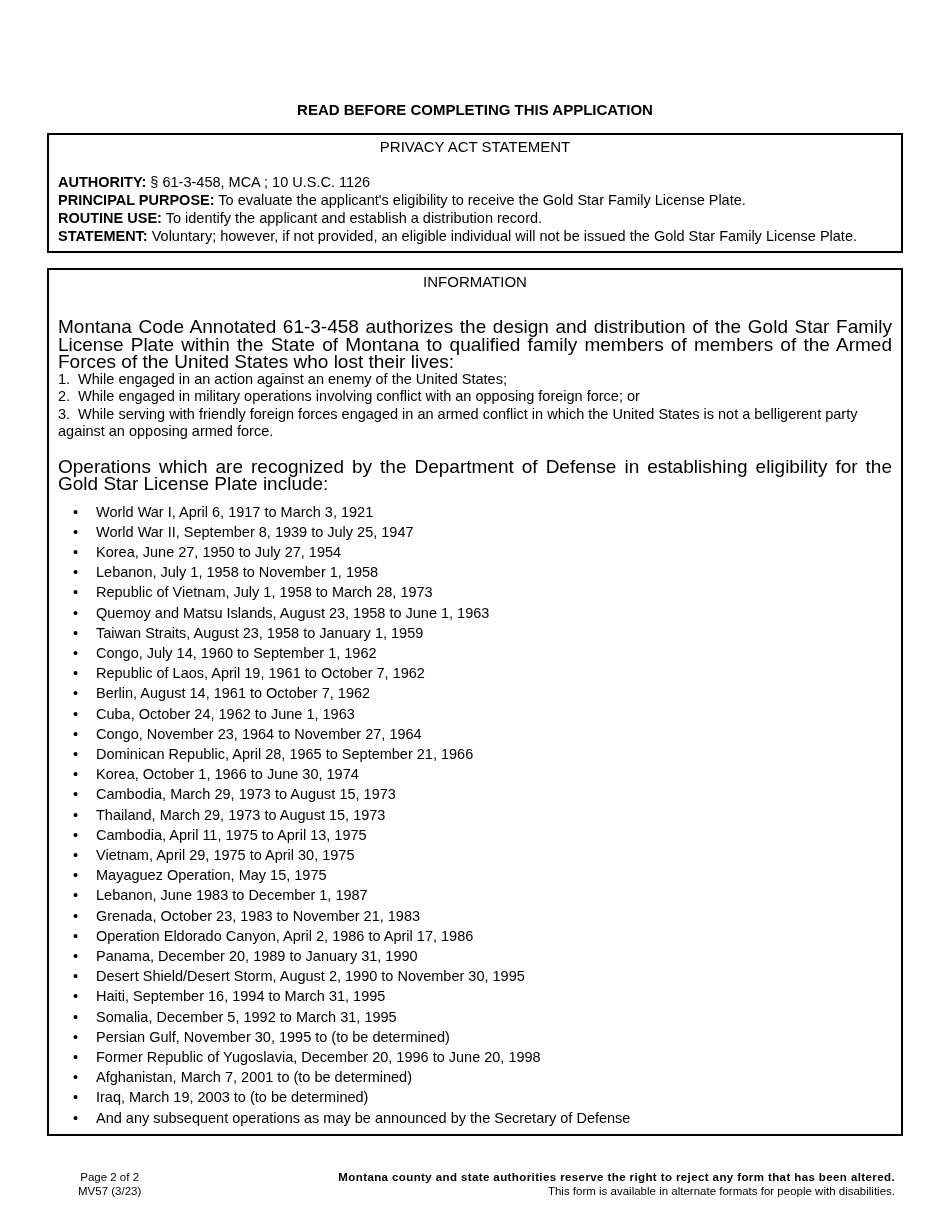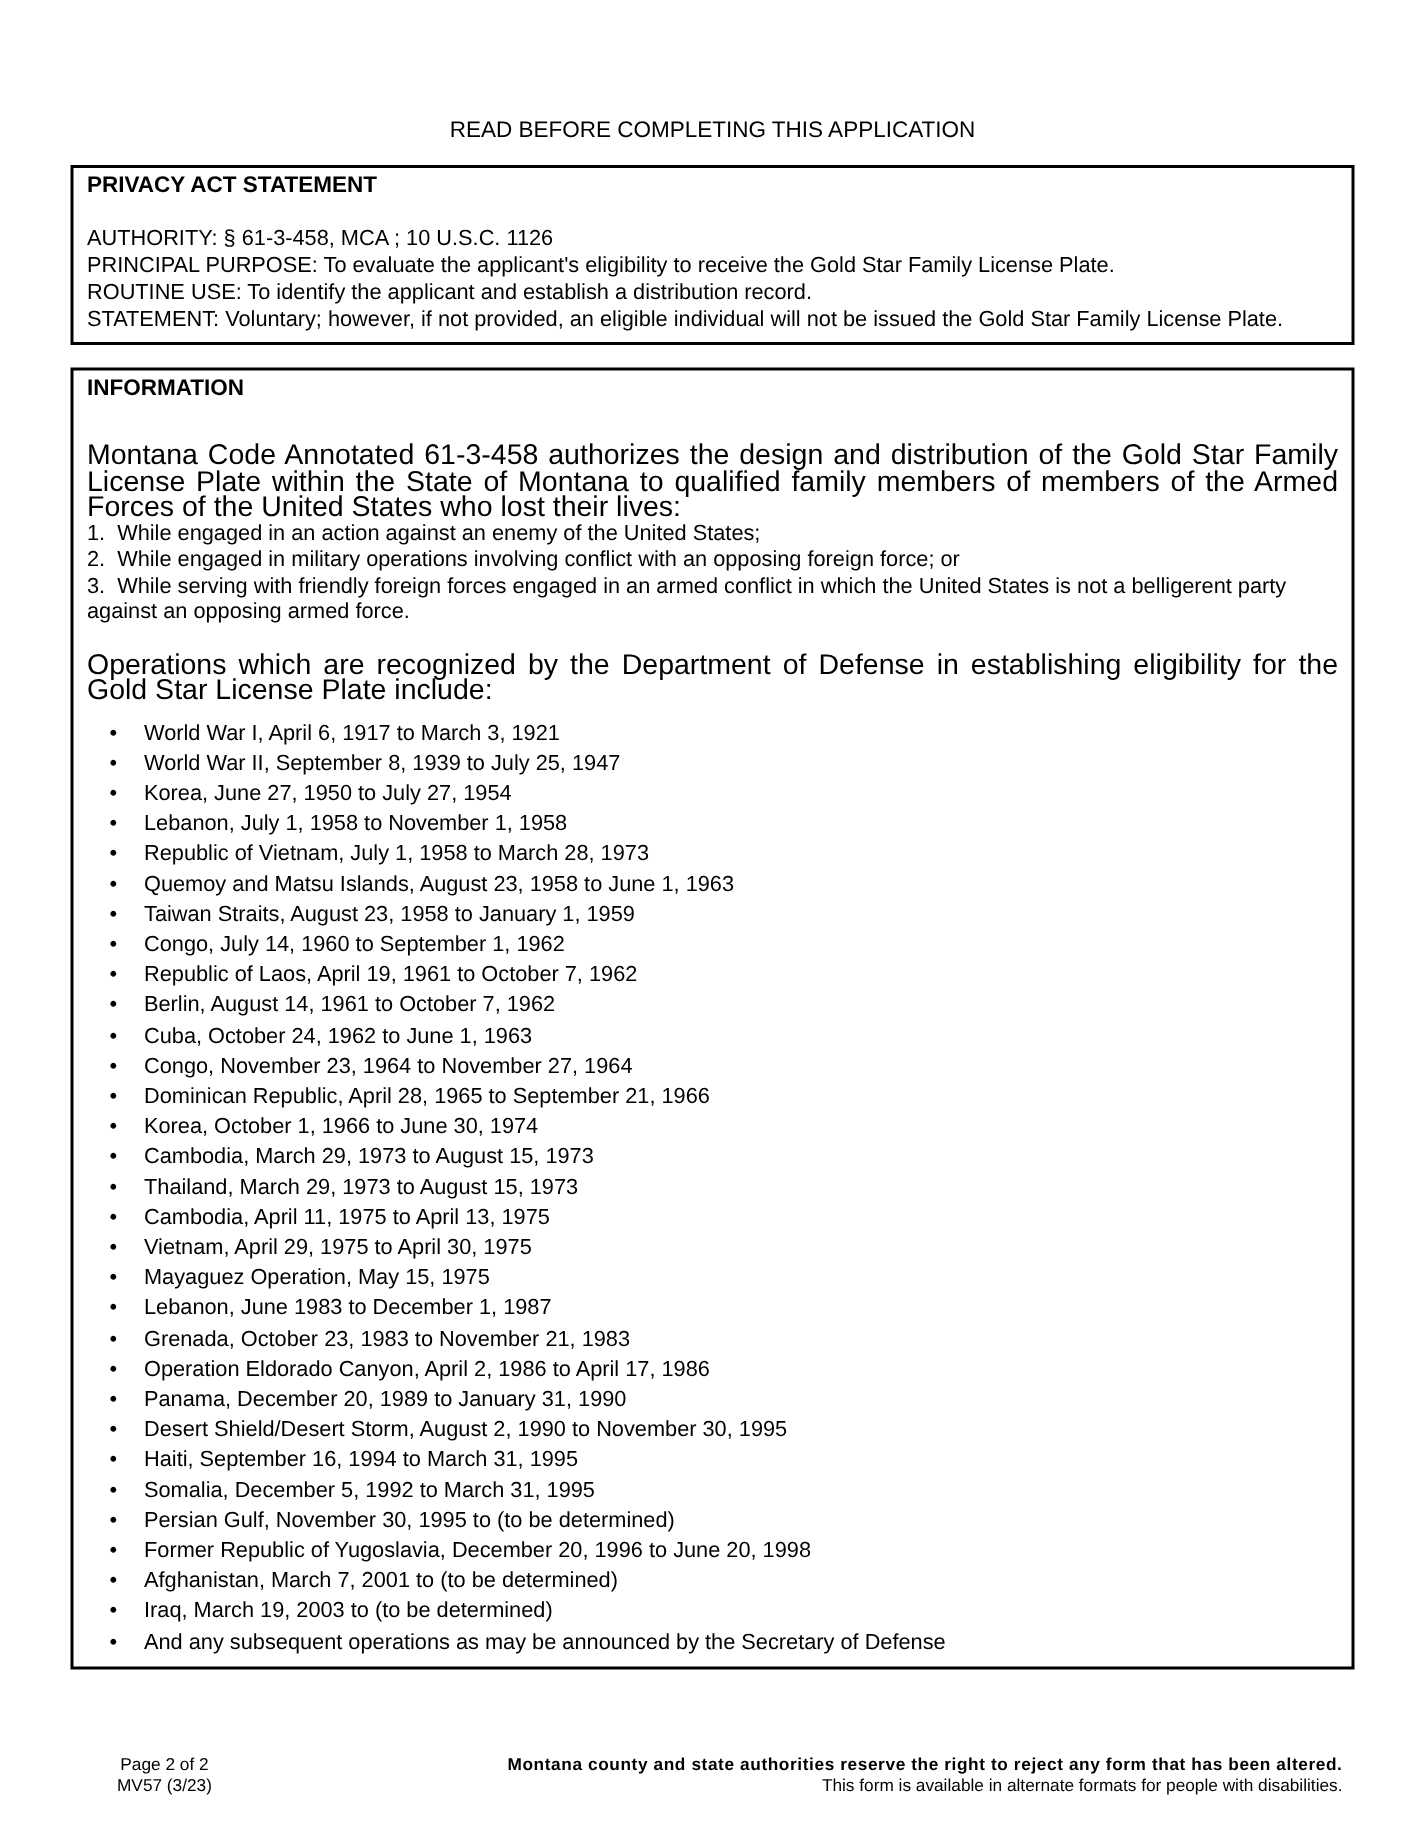--- a/index.html
+++ b/index.html
@@ -5,43 +5,44 @@
   html, body { margin: 0; padding: 0; }
   body {
     width: 950px; height: 1230px;
     background: #ffffff;
     color: #000000;
     font-family: "Liberation Sans", "DejaVu Sans", sans-serif;
     position: relative;
     overflow: hidden;
   }
   .page-title {
-    padding-top: 79px;
+    padding-top: 102px;
     text-align: center;
-    font-weight: normal;
+    font-weight: bold;
     font-size: 15px;
     line-height: 16px;
   }
   .box {
     border: 2px solid #000;
     margin: 15px 47px 0 47px;
     padding: 4px 9px 6px 9px;
   }
   .box-heading {
-    font-weight: bold;
+    text-align: center;
+    font-weight: normal;
     font-size: 15px;
     line-height: 16px;
   }
   #privacy-box .box-heading { margin-bottom: 18px; }
   #info-box .box-heading { margin-bottom: 28px; }
   .pa-field {
     font-size: 14.5px;
     line-height: 18px;
   }
-  .bold { font-weight: normal; }
+  .bold { font-weight: bold; }
   .para {
     font-size: 19px;
     line-height: 17.5px;
     text-align: justify;
   }
   .numbered-item {
     font-size: 14.5px;
     line-height: 17.5px;
   }
   .num { margin-right: 8px; }

